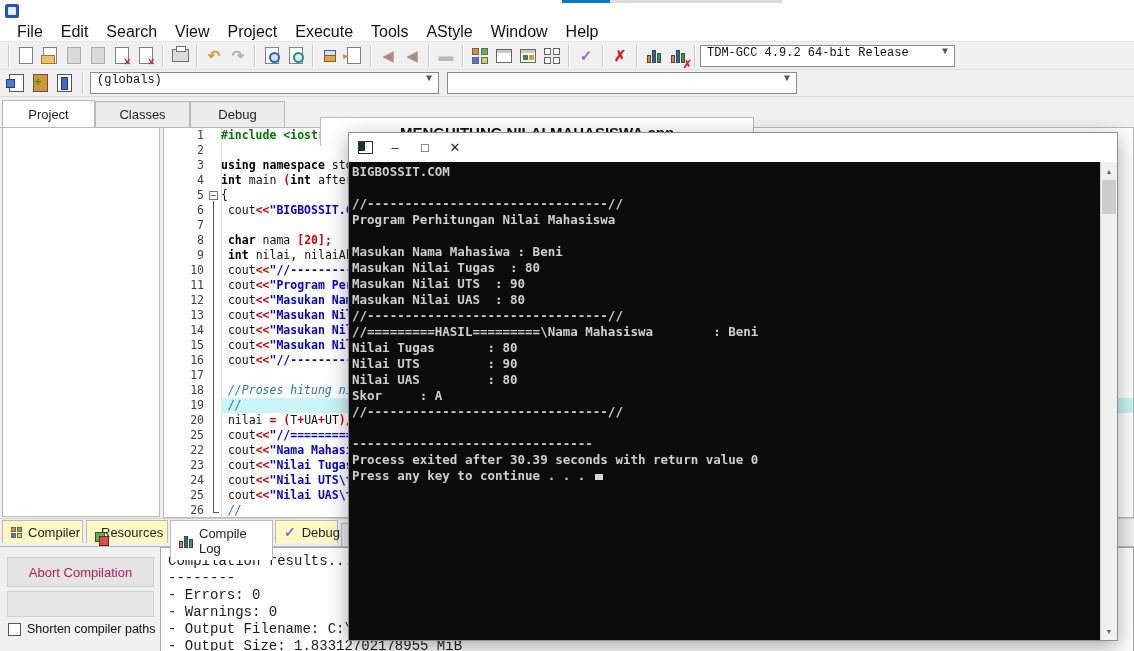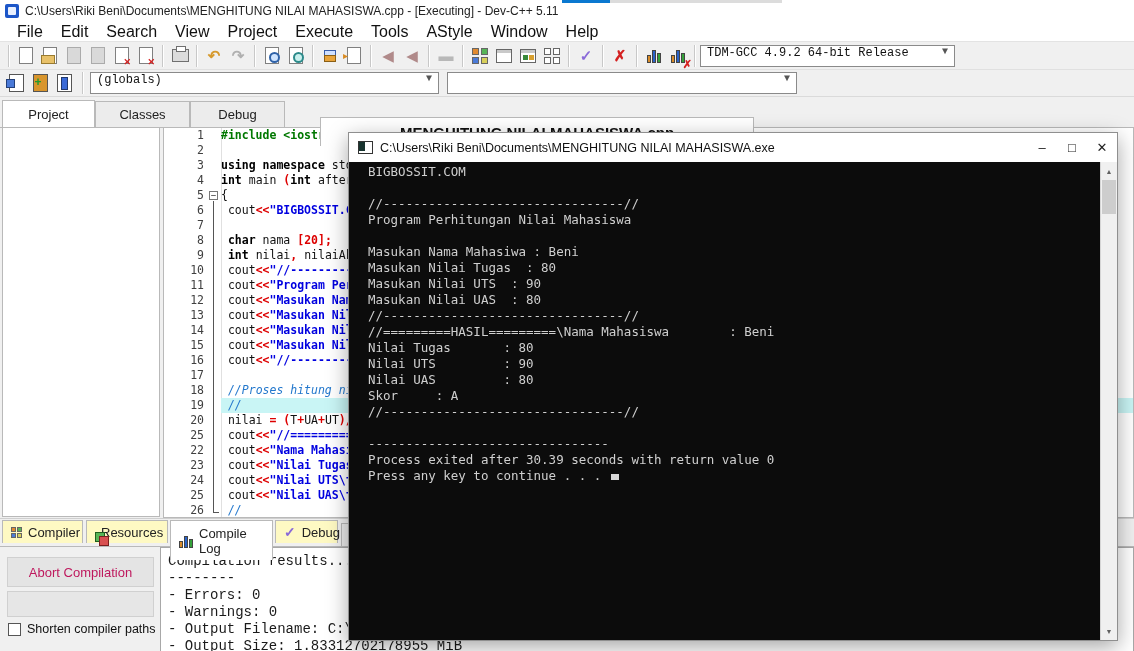--- a/index.html
+++ b/index.html
@@ -104,34 +104,33 @@
   .logpanel pre{margin:0;padding:5px 0 0 7px;font-family:"Liberation Mono",monospace;font-size:14px;line-height:17px;color:#1a1a1a;}
   
   .console{position:absolute;left:348px;top:132px;width:770px;height:509px;background:#0c0c0c;border:1px solid #8f8f8f;
            box-sizing:border-box;box-shadow:0 6px 20px rgba(0,0,0,.35);z-index:50;}
   .con-title{position:absolute;left:0;top:0;right:0;height:29px;background:#fff;display:flex;align-items:center;}
   .con-icon{width:13px;height:11px;border:1px solid #333;background:#fff;position:relative;margin:0 7px 0 9px;flex:0 0 auto;}
   .con-icon::before{content:"";position:absolute;left:0;top:0;width:6px;height:9px;background:#17332e;}
   .con-title-text{font-size:12.5px;color:#111;white-space:nowrap;overflow:hidden;flex:1;}
   .con-btn{width:30px;height:29px;display:flex;align-items:center;justify-content:center;font-size:13px;color:#222;flex:0 0 auto;}
   .con-body{position:absolute;left:0;top:29px;right:17px;bottom:0;overflow:hidden;}
-  .con-body pre{margin:0;padding:2px 0 0 19px;font-family:"DejaVu Sans Mono",monospace;font-size:12.5px;line-height:16px;color:#cfcfcf;}
+  .con-body pre{margin:0;padding:2px 0 0 3px;font-family:"DejaVu Sans Mono",monospace;font-size:12.5px;line-height:16px;color:#cfcfcf;font-weight:bold;}
   .cursor{display:inline-block;width:8px;height:6px;background:#d8d8d8;margin-left:2px;}
   .con-scroll{position:absolute;right:0;top:29px;width:17px;bottom:0;background:#f0f0f0;border-left:1px solid #d5d5d5;box-sizing:border-box;}
   .sc-arrow{position:absolute;left:0;width:16px;height:16px;display:flex;align-items:center;justify-content:center;font-size:7px;color:#606060;}
   .sc-thumb{position:absolute;left:1px;top:18px;width:14px;height:34px;background:#cdcdcd;}
 </style>
 </head>
 <body>
 
 <div class="screen">
 
   <div class="titlebar">
     <span class="dev-icon"></span>
-    <span class="title-text">C:\Users\Riki Beni\Documents\MENGHITUNG NILAI MAHASISWA.cpp - [Executing] - Dev-C++ 5.11</span>
     <span class="prog-sliver">
         <span class="fill"></span>
       </span>
   </div>
 
   <div class="menubar">
       <span class="menu-item">File</span>
       <span class="menu-item">Edit</span>
       <span class="menu-item">Search</span>
       <span class="menu-item">View</span>
@@ -480,21 +479,20 @@
 - Errors: 0
 - Warnings: 0
 - Output Filename: C:\U
 - Output Size: 1.83312702178955 MiB</pre>
     </div>
   </div>
 
   <div class="console">
     <div class="con-title">
       <span class="con-icon"></span>
-      <span class="con-title-text">C:\Users\Riki Beni\Documents\MENGHITUNG NILAI MAHASISWA.exe</span>
       <span class="con-btn">–</span>
       <span class="con-btn">□</span>
       <span class="con-btn">✕</span>
     </div>
     <div class="con-body">
       <pre id="console-pre">BIGBOSSIT.COM
 
 //--------------------------------//
 Program Perhitungan Nilai Mahasiswa
 

